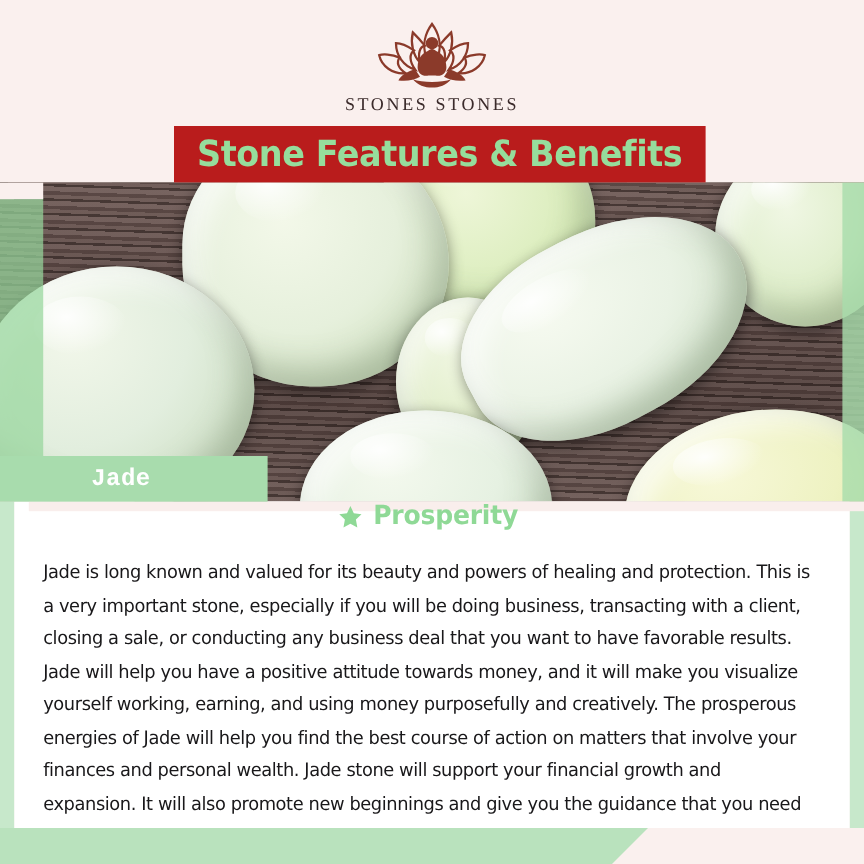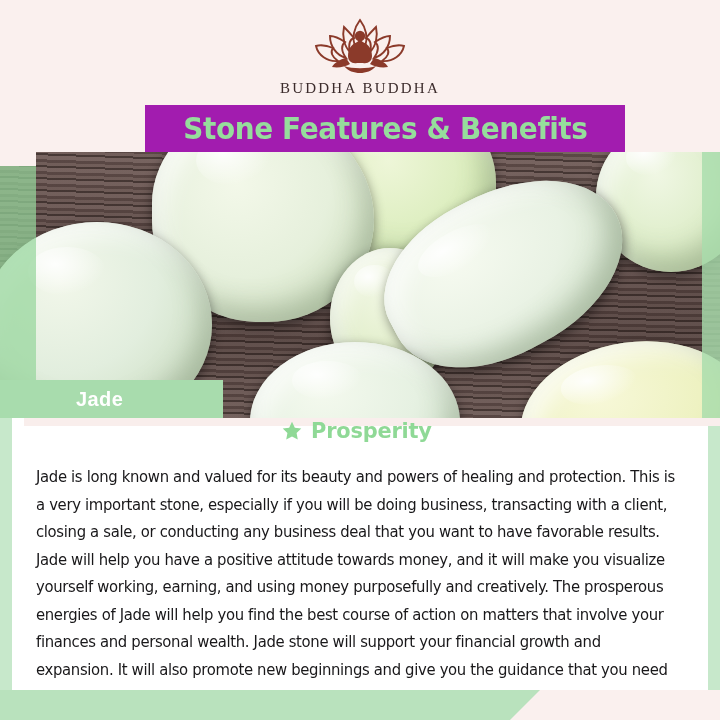--- a/index.html
+++ b/index.html
@@ -29,22 +29,22 @@
   }
   #logo-mark { width:120px; height:62px; display:block; margin:0 auto; }
   #logo-text {
     margin-top:4px;
     font-family:"Liberation Serif", serif;
     font-size:15px; letter-spacing:2.2px; color:#3b2b2b; font-weight:400;
   }
 
   
   #title-banner {
-    position:absolute; left:145px; top:105px; width:480px; height:47px;
-    background:#a21caf;
+    position:absolute; left:145px; top:105px; width:443px; height:47px;
+    background:#b91c1c;
     display:flex; align-items:center; justify-content:center;
     z-index:5;
   }
   #title-text {
     font-family:"DejaVu Sans", sans-serif;
     font-weight:700; font-size:30px; color:#96dd9c;
     letter-spacing:-0.4px; white-space:nowrap;
     transform:scaleX(0.93); transform-origin:center;
   }
 
@@ -110,21 +110,21 @@
   }
 
   
   #jade-band {
     position:absolute; left:0; top:380px; width:223px; height:38px;
     background:#a8dcad; z-index:6;
     display:flex; align-items:center;
   }
   #jade-label {
     margin-left:76px;
-    font-family:Liberation Sans, sans-serif;
+    font-family:Liberation Mono, monospace;
     font-weight:700; font-size:20px; color:#ffffff; letter-spacing:0.4px;
   }
 
   
   #content {
     position:absolute; left:0; top:418px; width:720px; height:302px;
     background:#faf0ee;
   }
   #card {
     position:absolute; left:12px; top:0; width:696px; height:272px;
@@ -197,21 +197,21 @@
           <path d="M104 32 C102 41, 93 48, 82 47 C88 43, 90 38, 87 34 C94 31, 101 31, 104 32 Z"></path>
         </g>
         <g fill="#8b3a2a">
           <circle cx="60" cy="22" r="5.2"></circle>
           <path d="M60 28 C53 28, 48 34, 48 42 C48 47, 52 50, 57 49 L63 49 C68 50, 72 47, 72 42 C72 34, 67 28, 60 28 Z"></path>
           <path d="M46 44 C40 45, 34 49, 32 53 C38 54, 45 53, 50 50 Z"></path>
           <path d="M74 44 C80 45, 86 49, 88 53 C82 54, 75 53, 70 50 Z"></path>
           <path d="M44 52 C48 57, 54 59, 60 59 C66 59, 72 57, 76 52 C68 55, 52 55, 44 52 Z"></path>
         </g>
       </svg>
-      <div id="logo-text">BUDDHA BUDDHA</div>
+      <div id="logo-text">STONES STONES</div>
     </div>
   </div>
 
   <div id="title-banner">
     <div id="title-text">Stone Features &amp; Benefits</div>
   </div>
 
   <div id="photo">
     <div id="photo-canvas">
       <div class="wood"></div>

